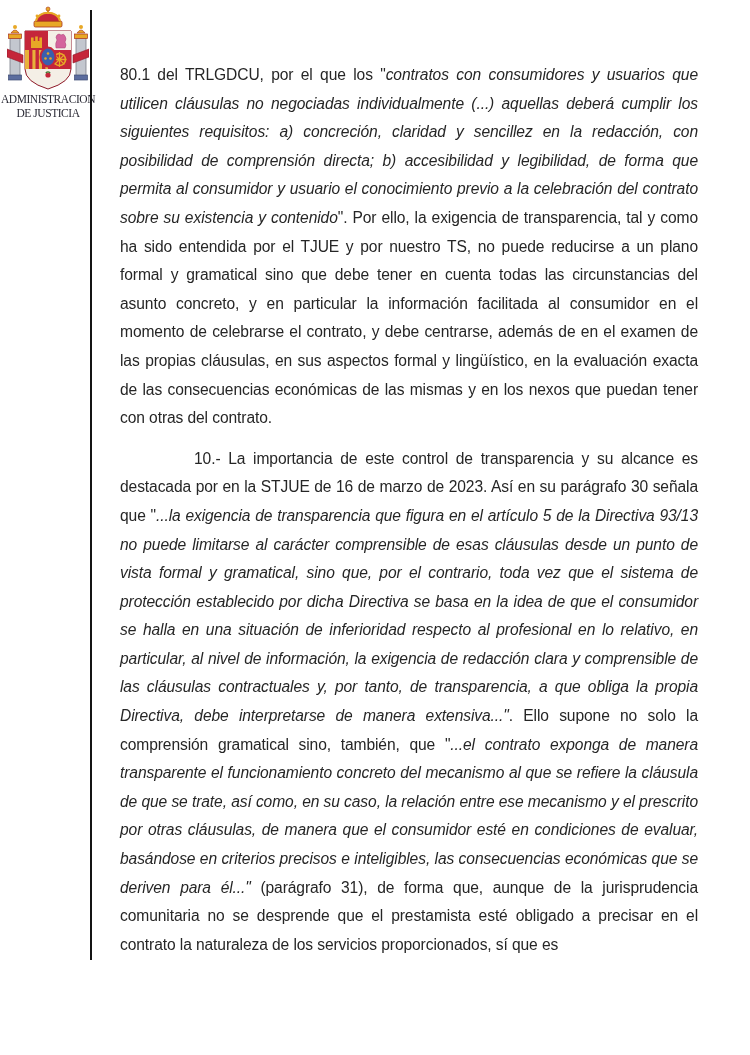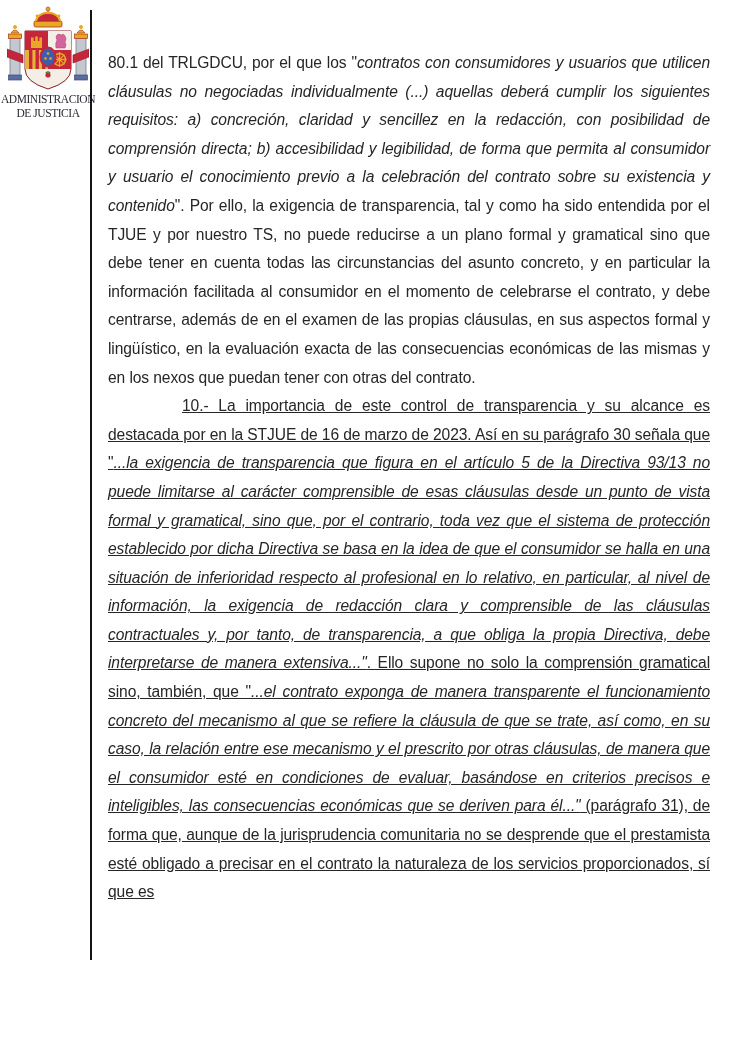--- a/index.html
+++ b/index.html
@@ -44,22 +44,22 @@
   .doc-body {
     position: absolute;
     left: 108px; top: 49px;
     width: 602px;
     color: #262626;
     font-size: 15.6px;
     line-height: 28.6px;
     letter-spacing: -0.1px;
     text-align: justify;
   }
-  .doc-body p { margin: 0; }
-  .doc-body p.indent { text-indent: 74px; text-decoration: underline; }
+  .doc-body p { margin: 12px; }
+  .doc-body p.indent { text-indent: 74px; }
   .doc-body .seg-italic { font-style: italic; }
 </style>
 </head>
 <body>
 
 <div class="page">
 
   <div class="left-margin">
     <div class="emblem">
       <svg viewBox="0 0 82 88" width="82" height="88" xmlns="http://www.w3.org/2000/svg">

